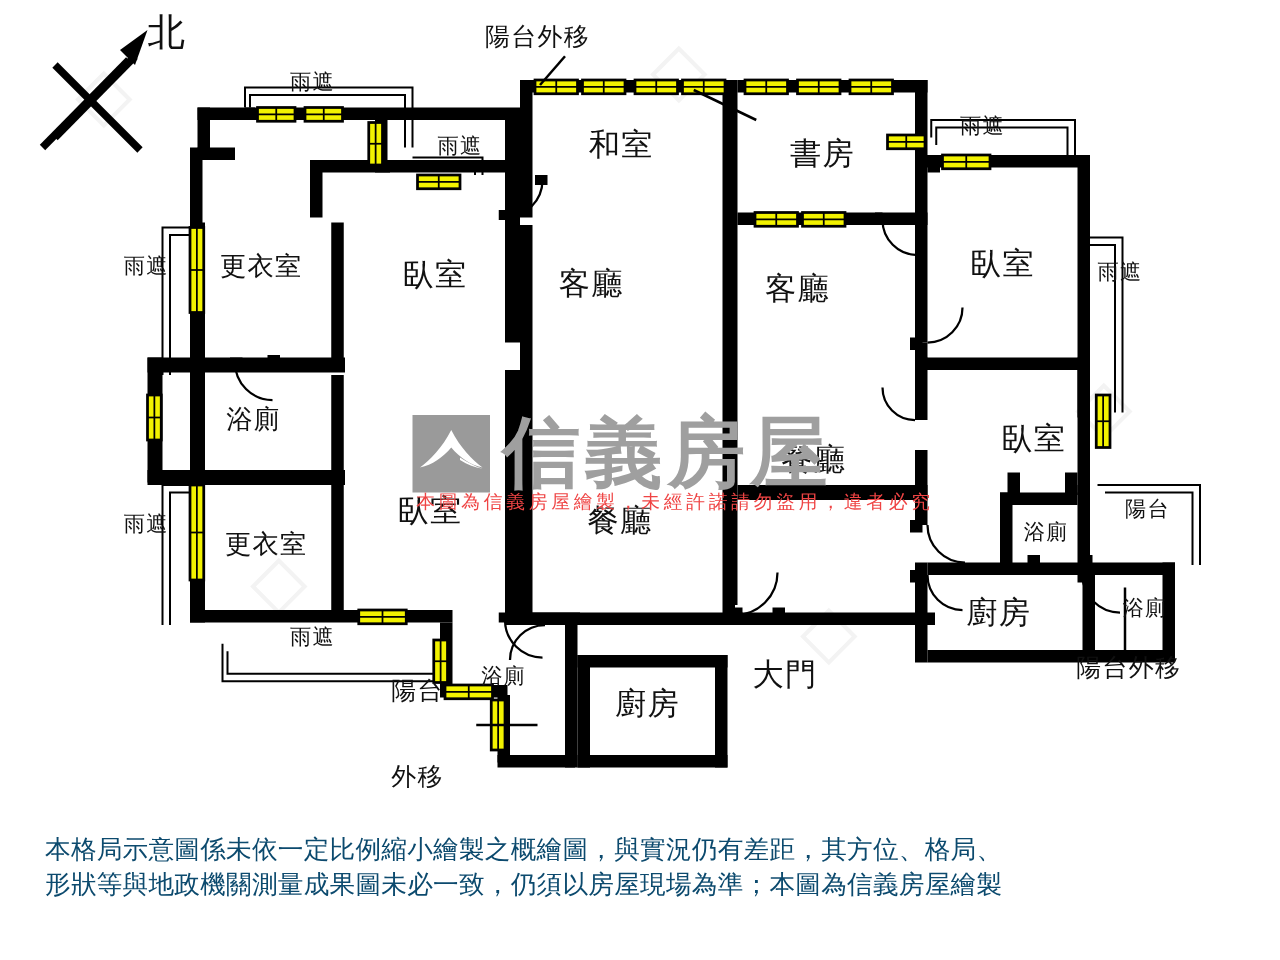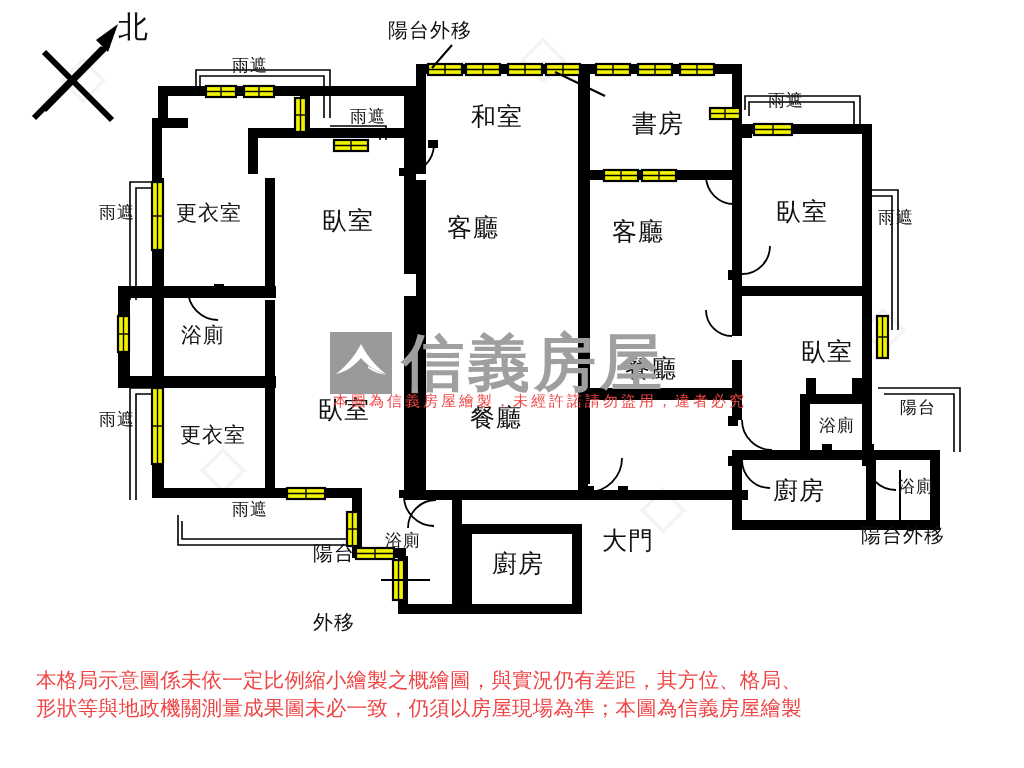--- a/index.html
+++ b/index.html
@@ -5,21 +5,21 @@
   html,body{margin:0;padding:0;background:#fff;}
   body{width:1024px;height:768px;font-family:"Liberation Serif","DejaVu Serif",serif;color:#000;overflow:hidden;}
   #stage{position:relative;width:1024px;height:768px;background:#fff;}
   svg#plan{position:absolute;left:0;top:0;width:1024px;height:768px;}
   .rlabel{position:absolute;font-family:"Liberation Serif","DejaVu Serif",serif;color:#111;white-space:nowrap;line-height:1;}
   .r-big{font-size:25px;font-weight:400;letter-spacing:1px;}
   .r-mid{font-size:21px;letter-spacing:1px;}
   .r-sm{font-size:17px;letter-spacing:1px;}
   .r-note{font-size:20px;letter-spacing:1px;}
   .north{font-size:30px;font-weight:400;}
-  #disclaimer{position:absolute;left:36px;top:666px;width:956px;font-size:20.5px;line-height:1.38;letter-spacing:0.2px;color:#ef4444;font-family:"Liberation Serif","DejaVu Serif",serif;}
+  #disclaimer{position:absolute;left:36px;top:666px;width:956px;font-size:20.5px;line-height:1.38;letter-spacing:0.2px;color:#0c4a6e;font-family:"Liberation Serif","DejaVu Serif",serif;}
   #disclaimer div{white-space:nowrap;}
   
   #wm{position:absolute;left:330px;top:332px;display:flex;align-items:center;gap:10px;opacity:1;pointer-events:none;}
   #wmbox{width:62px;height:62px;background:#9a9a9a;position:relative;overflow:hidden;}
   #wmbox svg{position:absolute;left:0;top:0;}
   #wmtext{font-size:62px;color:#9f9f9f;font-family:"Liberation Serif","DejaVu Serif",serif;letter-spacing:4px;line-height:1;font-weight:700;}
   #wmline{position:absolute;left:333px;top:392px;font-size:15px;color:#ef4444;letter-spacing:3px;white-space:nowrap;font-family:Liberation Sans, sans-serif;}
   .diag{position:absolute;color:#f3f3f3;font-size:60px;pointer-events:none;}
 </style>
 </head>

